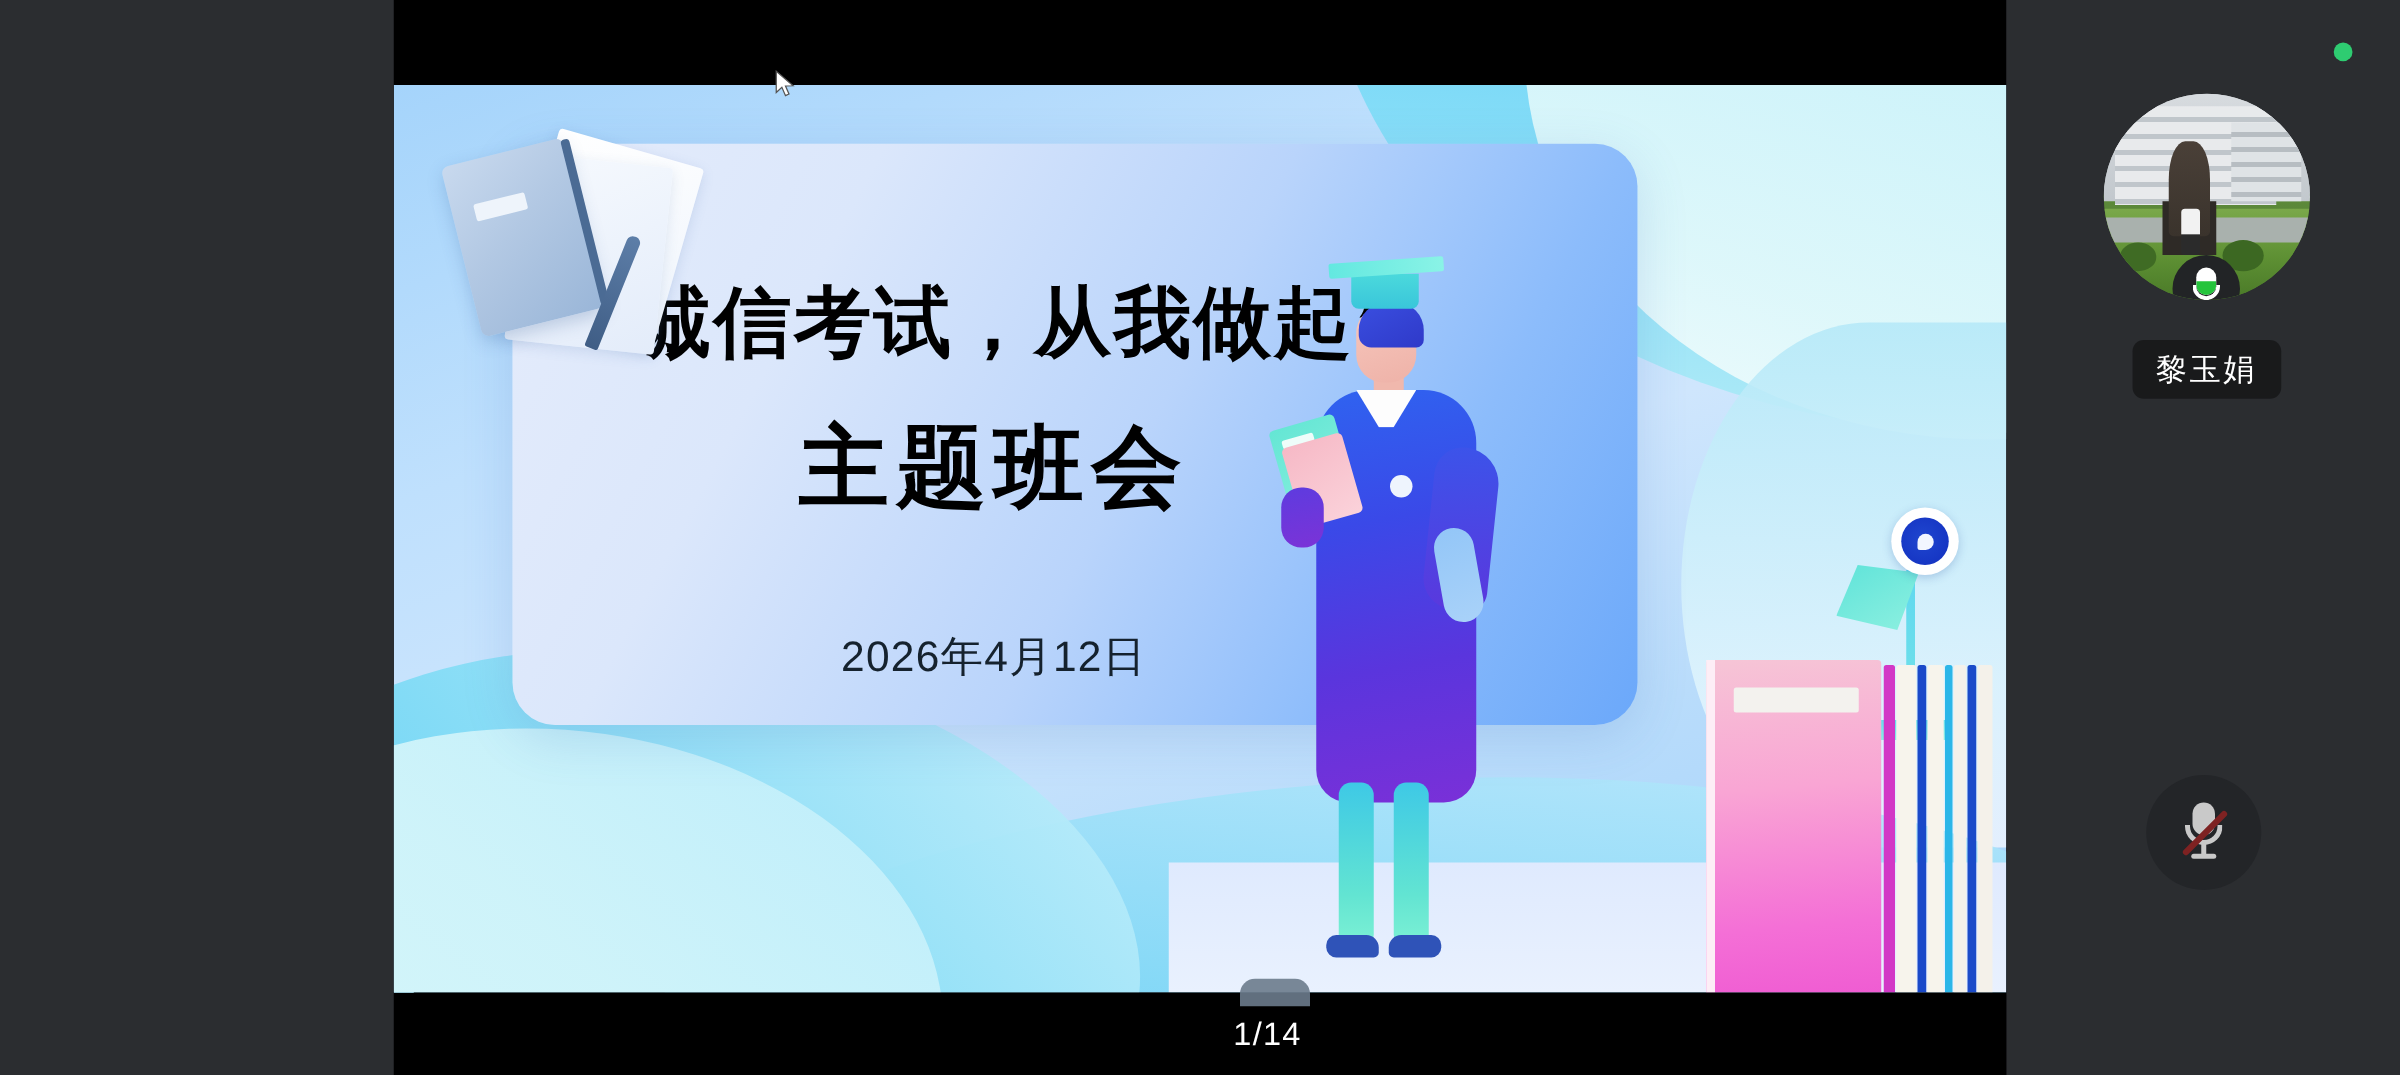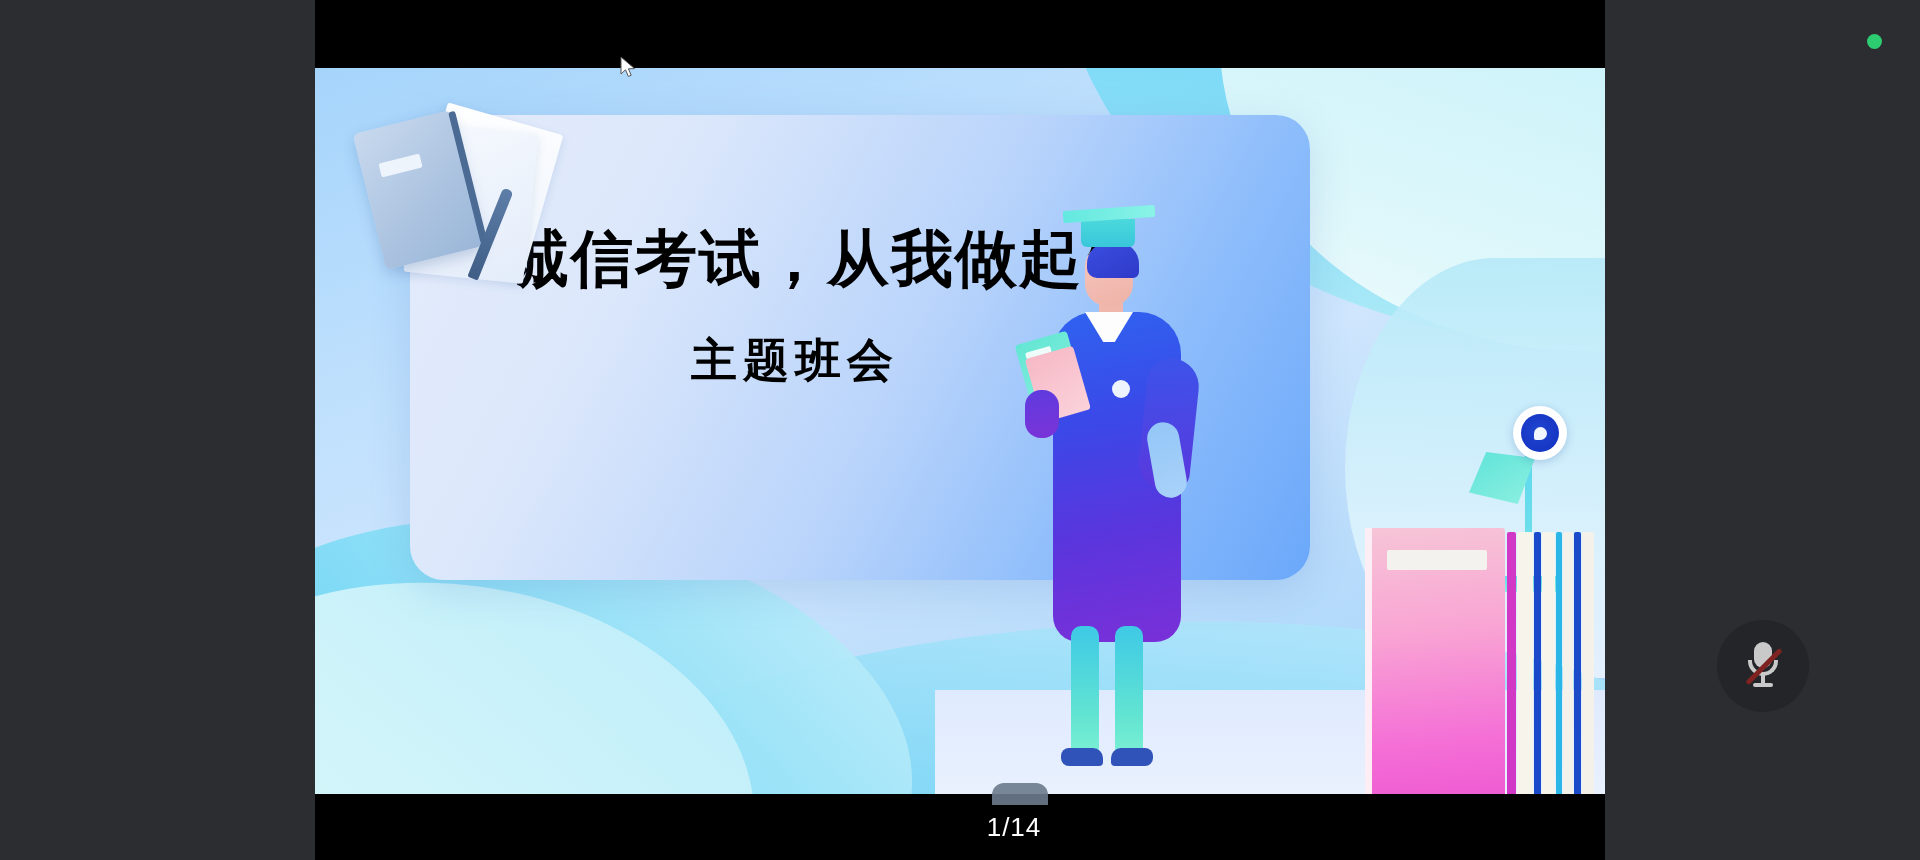--- a/index.html
+++ b/index.html
@@ -80,21 +80,21 @@
   .slide-title {
     position:absolute; left:35px; top:110px; width:700px;
     text-align:center;
     font-size:62px; font-weight:bold; color:#000;
     letter-spacing:2px; line-height:1.1;
     white-space:nowrap;
   }
   .slide-subtitle {
     position:absolute; left:35px; top:220px; width:700px;
     text-align:center;
-    font-size:46px; font-weight:bold; color:#000;
+    font-size:72px; font-weight:bold; color:#000;
     letter-spacing:6px; line-height:1.1;
   }
   .slide-org {
     position:absolute; left:35px; top:330px; width:700px;
     text-align:center; font-size:34px; color:#15222e; letter-spacing:2px;
   }
   .slide-date {
     position:absolute; left:35px; top:388px; width:700px;
     text-align:center; font-size:34px; color:#15222e; letter-spacing:1px;
   }
@@ -383,20 +383,21 @@
       <div class="wave w-righttail"></div>
       <div class="wave w-botwide"></div>
       <div class="wave w-botleft"></div>
       <div class="wave w-botleft2"></div>
 
       <div class="floor"></div>
 
       <div class="card">
         <div class="slide-title">“诚信考试，从我做起”</div>
         <div class="slide-subtitle">主题班会</div>
+        <div class="slide-date">2026年4月12日</div>
       </div>
 
       <div class="notebook-group">
         <div class="np-paper1"></div>
         <div class="np-paper2"></div>
         <div class="np-book">
           <div class="np-label"></div>
         </div>
         <div class="np-pen"></div>
       </div>
@@ -455,20 +456,45 @@
     <div class="page-bar">
       <div class="page-nub"></div>
       <div class="page-indicator">1/14</div>
     </div>
   </div>
 
   <div class="rail">
 
     <div class="status-dot"></div>
 
+    <div class="participant">
+      <div class="avatar">
+        <div class="av-sky"></div>
+        <div class="av-building"></div>
+        <div class="av-building2"></div>
+        <div class="av-grass"></div>
+        <div class="av-path"></div>
+        <div class="av-plinth"></div>
+        <div class="av-statue"></div>
+        <div class="av-person"></div>
+        <div class="av-bush1"></div>
+        <div class="av-bush2"></div>
+        <div class="mic-badge">
+          <div class="mic-live">
+            <div class="mic-live-body">
+              <div class="mic-live-fill"></div>
+            </div>
+            <div class="mic-live-arc"></div>
+            <div class="mic-live-stem"></div>
+
+          </div>
+        </div>
+      </div>
+      <div class="name-pill">黎玉娟</div>
+    </div>
 
     <div class="mute-button">
       <div class="mic-off">
         <div class="mic-off-body"></div>
         <div class="mic-off-arc"></div>
         <div class="mic-off-stem"></div>
         <div class="mic-off-foot"></div>
         <div class="mic-off-slash"></div>
       </div>
     </div>

